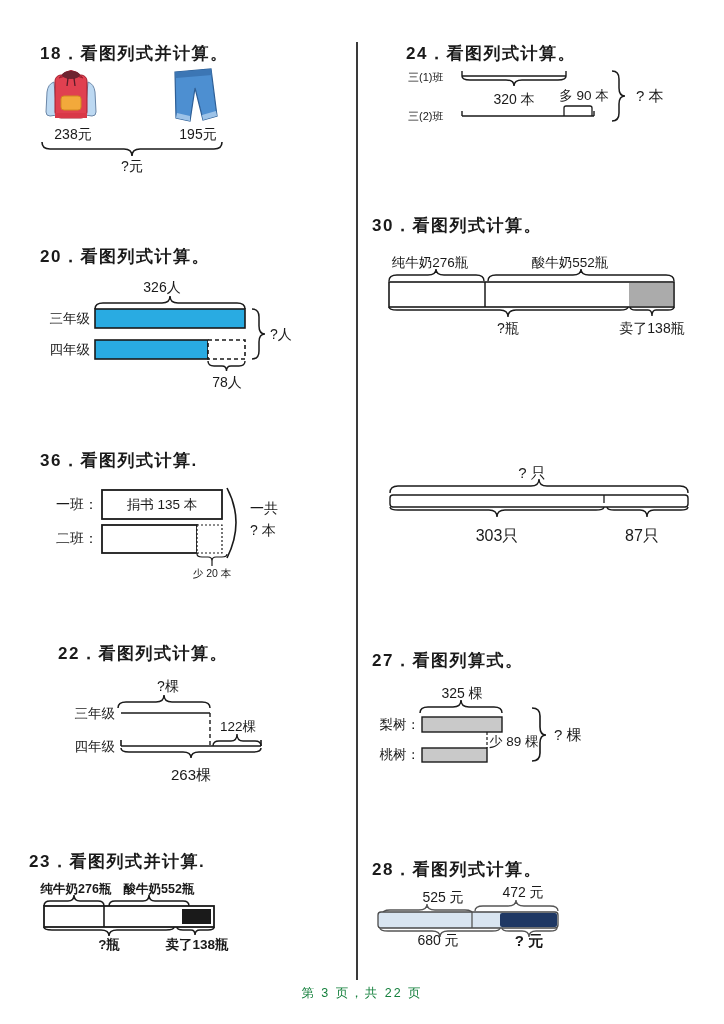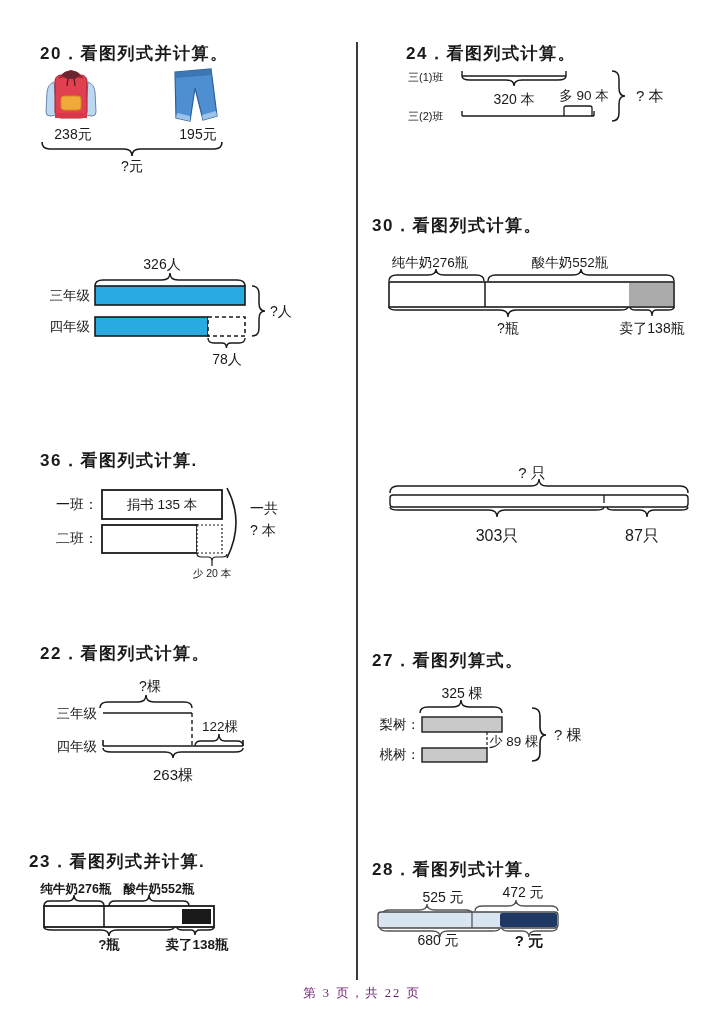--- a/index.html
+++ b/index.html
@@ -10,29 +10,29 @@
   .prob{position:absolute;}
   .ptitle{margin:0;font-size:17px;font-weight:700;letter-spacing:1.5px;white-space:nowrap;}
   .diagram{display:block;}
   svg text{font-family:"Liberation Sans",sans-serif;fill:#1a1a1a;}
   .t10{font-size:10.5px;} .t11{font-size:11px;} .t12{font-size:12.5px;}
   .t13{font-size:13.5px;} .t14{font-size:14px;} .t15{font-size:15px;} .t16{font-size:16px;}
   .bold{font-weight:700;}
   .stroke{stroke:#1a1a1a;fill:none;}
   .divider{position:absolute;left:356px;top:42px;width:1.5px;height:938px;background:#3a3a3a;}
   .footer{position:absolute;left:0;top:985px;width:100%;text-align:center;
-    font-family:Liberation Serif, serif;font-size:12.5px;letter-spacing:2px;color:#701a75;}
+    font-family:Liberation Sans, sans-serif;font-size:12.5px;letter-spacing:2px;color:#15803d;}
 </style>
 </head>
 <body>
 
 <div class="divider"></div>
 
 <div class="prob" style="left:40px;top:42px;">
-  <h3 class="ptitle">20．看图列式并计算。</h3>
+  <h3 class="ptitle">18．看图列式并计算。</h3>
   <svg class="diagram" width="320" height="115" viewBox="0 0 320 115">
     <g>
       <path d="M14,17 Q8,19 7,27 L6,47 Q6,51 10,51 L17,50 Z" fill="#BDD9F2" stroke="#6b87a8" stroke-width="1"></path>
       <path d="M48,17 Q54,19 55,27 L56,47 Q56,51 52,51 L45,50 Z" fill="#BDD9F2" stroke="#6b87a8" stroke-width="1"></path>
       <rect x="15" y="10" width="32" height="43" rx="6" fill="#E04050" stroke="#a02030" stroke-width="1"></rect>
       <path d="M19,13 Q31,-2 43,13 Q31,8 19,13 Z" fill="#C22C3E" stroke="#a02030" stroke-width="1"></path>
       <ellipse cx="31" cy="10" rx="9" ry="4" fill="#6E2430"></ellipse>
       <path d="M28,13 L27,21 M34,13 L35,21" stroke="#5a1d28" stroke-width="1.3" fill="none"></path>
       <rect x="21" y="31" width="20" height="14" rx="3" fill="#F2A93B" stroke="#d28a20" stroke-width="1"></rect>
       <rect x="15" y="48" width="32" height="5" fill="#D93848"></rect>
@@ -44,20 +44,21 @@
       <path d="M162,50 L176,46 L177,51 L163,55 Z" fill="#9DC3E8"></path>
     </g>
     <text class="t14" x="33" y="74" text-anchor="middle">238元</text>
     <text class="t14" x="158" y="74" text-anchor="middle">195元</text>
     <path class="stroke" stroke-width="1.6" d="M2,77 Q2,84 10,84 L84,84 Q92,84 92,91 Q92,84 100,84 L174,84 Q182,84 182,77"></path>
     <text class="t14" x="92" y="106" text-anchor="middle">?元</text>
   </svg>
 </div>
 
 <div class="prob" style="left:40px;top:245px;">
+  <h3 class="ptitle">20．看图列式计算。</h3>
   <svg class="diagram" width="310" height="120" viewBox="0 0 310 120" style="margin-top:8px;">
     <text class="t14" x="122" y="16" text-anchor="middle">326人</text>
     <path class="stroke" stroke-width="1.5" d="M55,33 Q55,27 63,27 L122,27 Q130,27 130,20 Q130,27 138,27 L197,27 Q205,27 205,33"></path>
     <text class="t13" x="50" y="47" text-anchor="end">三年级</text>
     <rect x="55" y="33" width="150" height="19" stroke="#1a1a1a" stroke-width="1.6" fill="#29ABE2"></rect>
     <text class="t13" x="50" y="78" text-anchor="end">四年级</text>
     <rect x="55" y="64" width="113" height="19" stroke="#1a1a1a" stroke-width="1.6" fill="#29ABE2"></rect>
     <rect x="168" y="64" width="37" height="19" fill="#ffffff" stroke="#1a1a1a" stroke-width="1.6" stroke-dasharray="4,3"></rect>
     <path class="stroke" stroke-width="1.5" d="M212,33 Q219,33 219,41 L219,50 Q219,58 225,58 Q219,58 219,66 L219,75 Q219,83 212,83"></path>
     <text class="t14" x="230" y="63">?人</text>
@@ -76,21 +77,21 @@
     <rect x="62" y="45" width="95" height="28" fill="#ffffff" stroke="#1a1a1a" stroke-width="1.8"></rect>
     <rect x="157" y="45" width="25" height="28" fill="#ffffff" stroke="#1a1a1a" stroke-width="1.2" stroke-dasharray="2,2"></rect>
     <path class="stroke" stroke-width="1.6" d="M187,8 Q205,42 187,78"></path>
     <text class="t14" x="210" y="33">一共</text>
     <text class="t14" x="210" y="55">? 本</text>
     <path class="stroke" stroke-width="1.2" d="M157,74 Q157,77 162,77 L168,77 Q172,77 172,81 Q172,77 176,77 L182,77 Q187,77 187,74 M172,81 L172,86"></path>
     <text class="t10" x="172" y="97" text-anchor="middle">少 20 本</text>
   </svg>
 </div>
 
-<div class="prob" style="left:40px;top:642px;">
+<div class="prob" style="left:58px;top:642px;">
   <h3 class="ptitle">22．看图列式计算。</h3>
   <svg class="diagram" width="310" height="118" viewBox="0 0 310 118" style="margin-top:8px;">
     <text class="t14" x="110" y="18" text-anchor="middle">?棵</text>
     <path class="stroke" stroke-width="1.5" d="M60,35 Q60,29 68,29 L98,29 Q106,29 106,22 Q106,29 114,29 L144,29 Q152,29 152,35"></path>
     <text class="t13" x="57" y="45" text-anchor="end">三年级</text>
     <path class="stroke" stroke-width="1.6" d="M63,40 L152,40"></path>
     <path class="stroke" stroke-width="1.4" stroke-dasharray="4,3" d="M152,40 L152,73"></path>
     <text class="t13" x="180" y="58" text-anchor="middle">122棵</text>
     <path class="stroke" stroke-width="1.4" d="M155,73 Q155,68 161,68 L173,68 Q179,68 179,61 Q179,68 185,68 L197,68 Q203,68 203,73"></path>
     <text class="t13" x="57" y="78" text-anchor="end">四年级</text>

